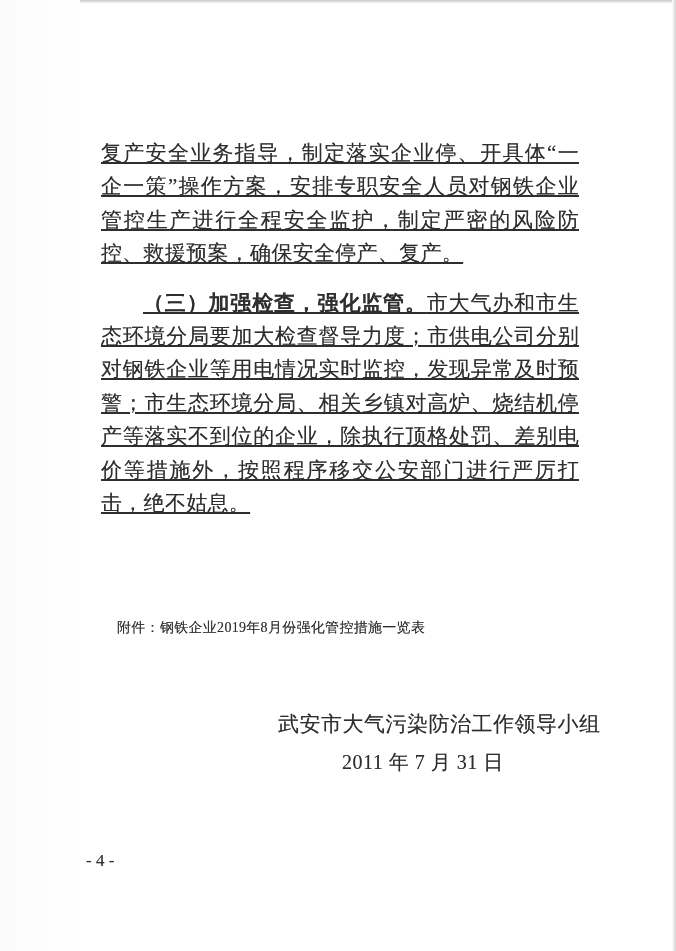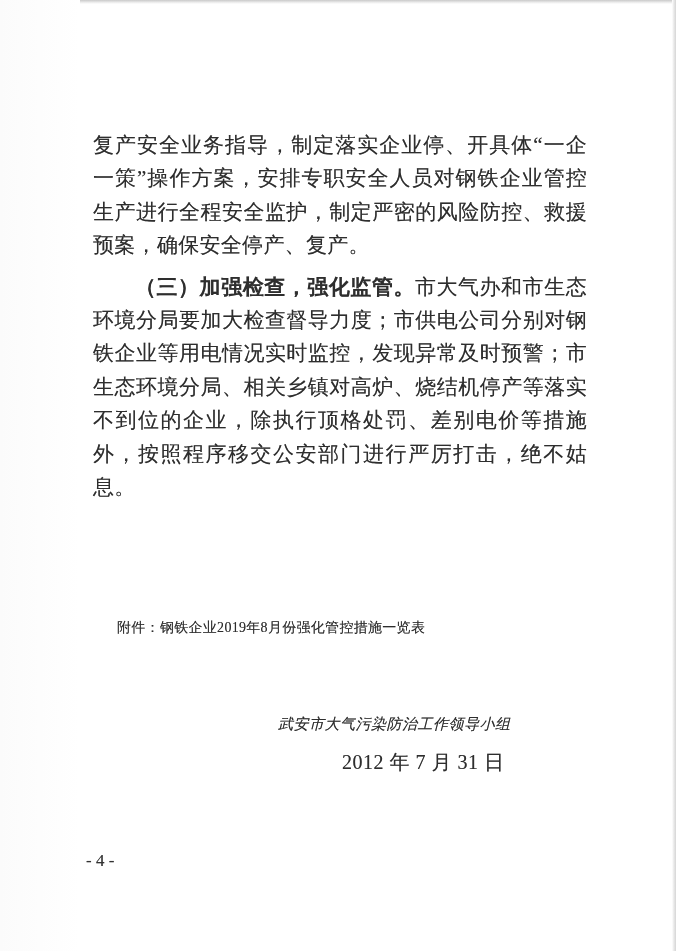--- a/index.html
+++ b/index.html
@@ -40,22 +40,23 @@
     left: 85px;
     top: 121px;
     width: 510px;
     font-size: 21px;
     line-height: 33.4px;
     text-align: justify;
     letter-spacing: 0.3px;
     text-shadow: 0 0 0.6px rgba(60,60,60,0.55);
   }
   .body-text p {
-    margin: 8px;
+    margin: 16px;
     padding: 0;
+    text-decoration: underline;
   }
   .body-text p.indent {
     text-indent: 2em;
   }
   .body-text strong {
     font-weight: bold;
   }
   .attachment-line {
     position: absolute;
     left: 117px;
@@ -63,26 +64,25 @@
     font-size: 14px;
     line-height: 33px;
     letter-spacing: 0.3px;
     text-shadow: 0 0 0.6px rgba(60,60,60,0.55);
     white-space: nowrap;
   }
   .signature-org {
     position: absolute;
     left: 278px;
     top: 711px;
-    font-size: 15px;
+    font-size: 21px;
     line-height: 26px;
     letter-spacing: 0.5px;
     text-shadow: 0 0 0.6px rgba(60,60,60,0.55);
     white-space: nowrap;
-    font-style: italic;
   }
   .signature-date {
     position: absolute;
     left: 342px;
     top: 750px;
     font-size: 20px;
     line-height: 24px;
     letter-spacing: 0.5px;
     text-shadow: 0 0 0.6px rgba(60,60,60,0.55);
     white-space: nowrap;
@@ -109,17 +109,17 @@
 
   <div class="body-text">
     <p><span>复产安全业务指导，制定落实企业停、开具体“一企一策”操作方案，安排专职安全人员对钢铁企业管控生产进行全程安全监护，制定严密的风险防控、救援预案，确保安全停产、复产。</span></p>
     <p class="indent"><strong>（三）加强检查，强化监管。</strong><span>市大气办和市生态环境分局要加大检查督导力度；市供电公司分别对钢铁企业等用电情况实时监控，发现异常及时预警；市生态环境分局、相关乡镇对高炉、烧结机停产等落实不到位的企业，除执行顶格处罚、差别电价等措施外，按照程序移交公安部门进行严厉打击，绝不姑息。</span></p>
   </div>
 
   <div class="attachment-line">附件：钢铁企业2019年8月份强化管控措施一览表</div>
 
   <div class="signature-org">武安市大气污染防治工作领导小组</div>
 
-  <div class="signature-date">2012 年 7 月 31 日</div>
+  <div class="signature-date">2011 年 7 月 31 日</div>
 
   <div class="page-number">- 4 -</div>
 
 </div>
 
 </body></html>

